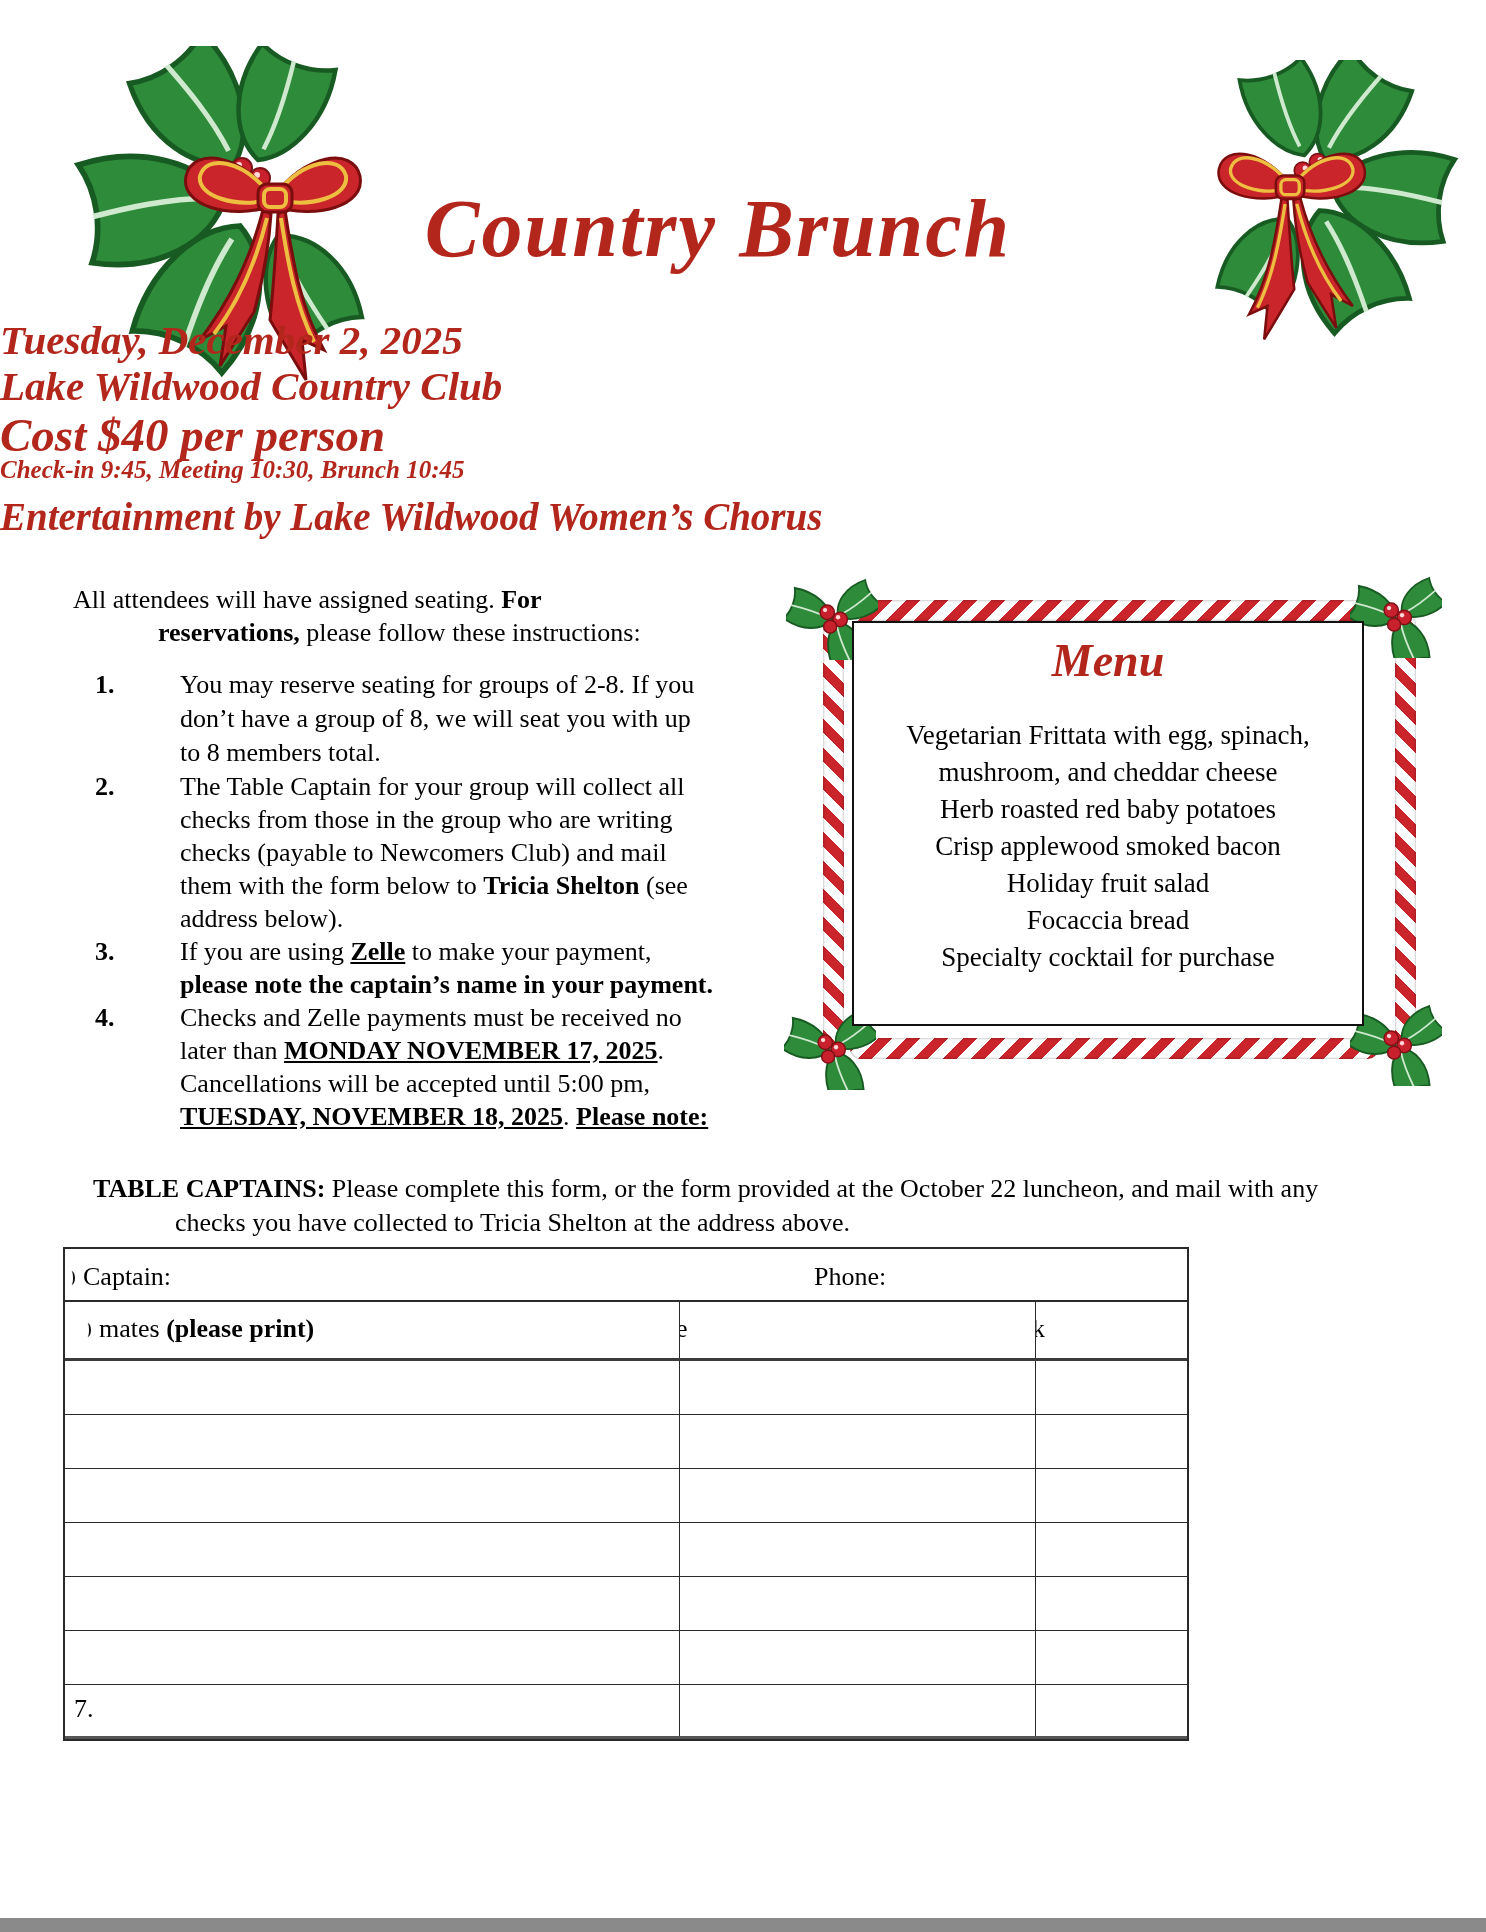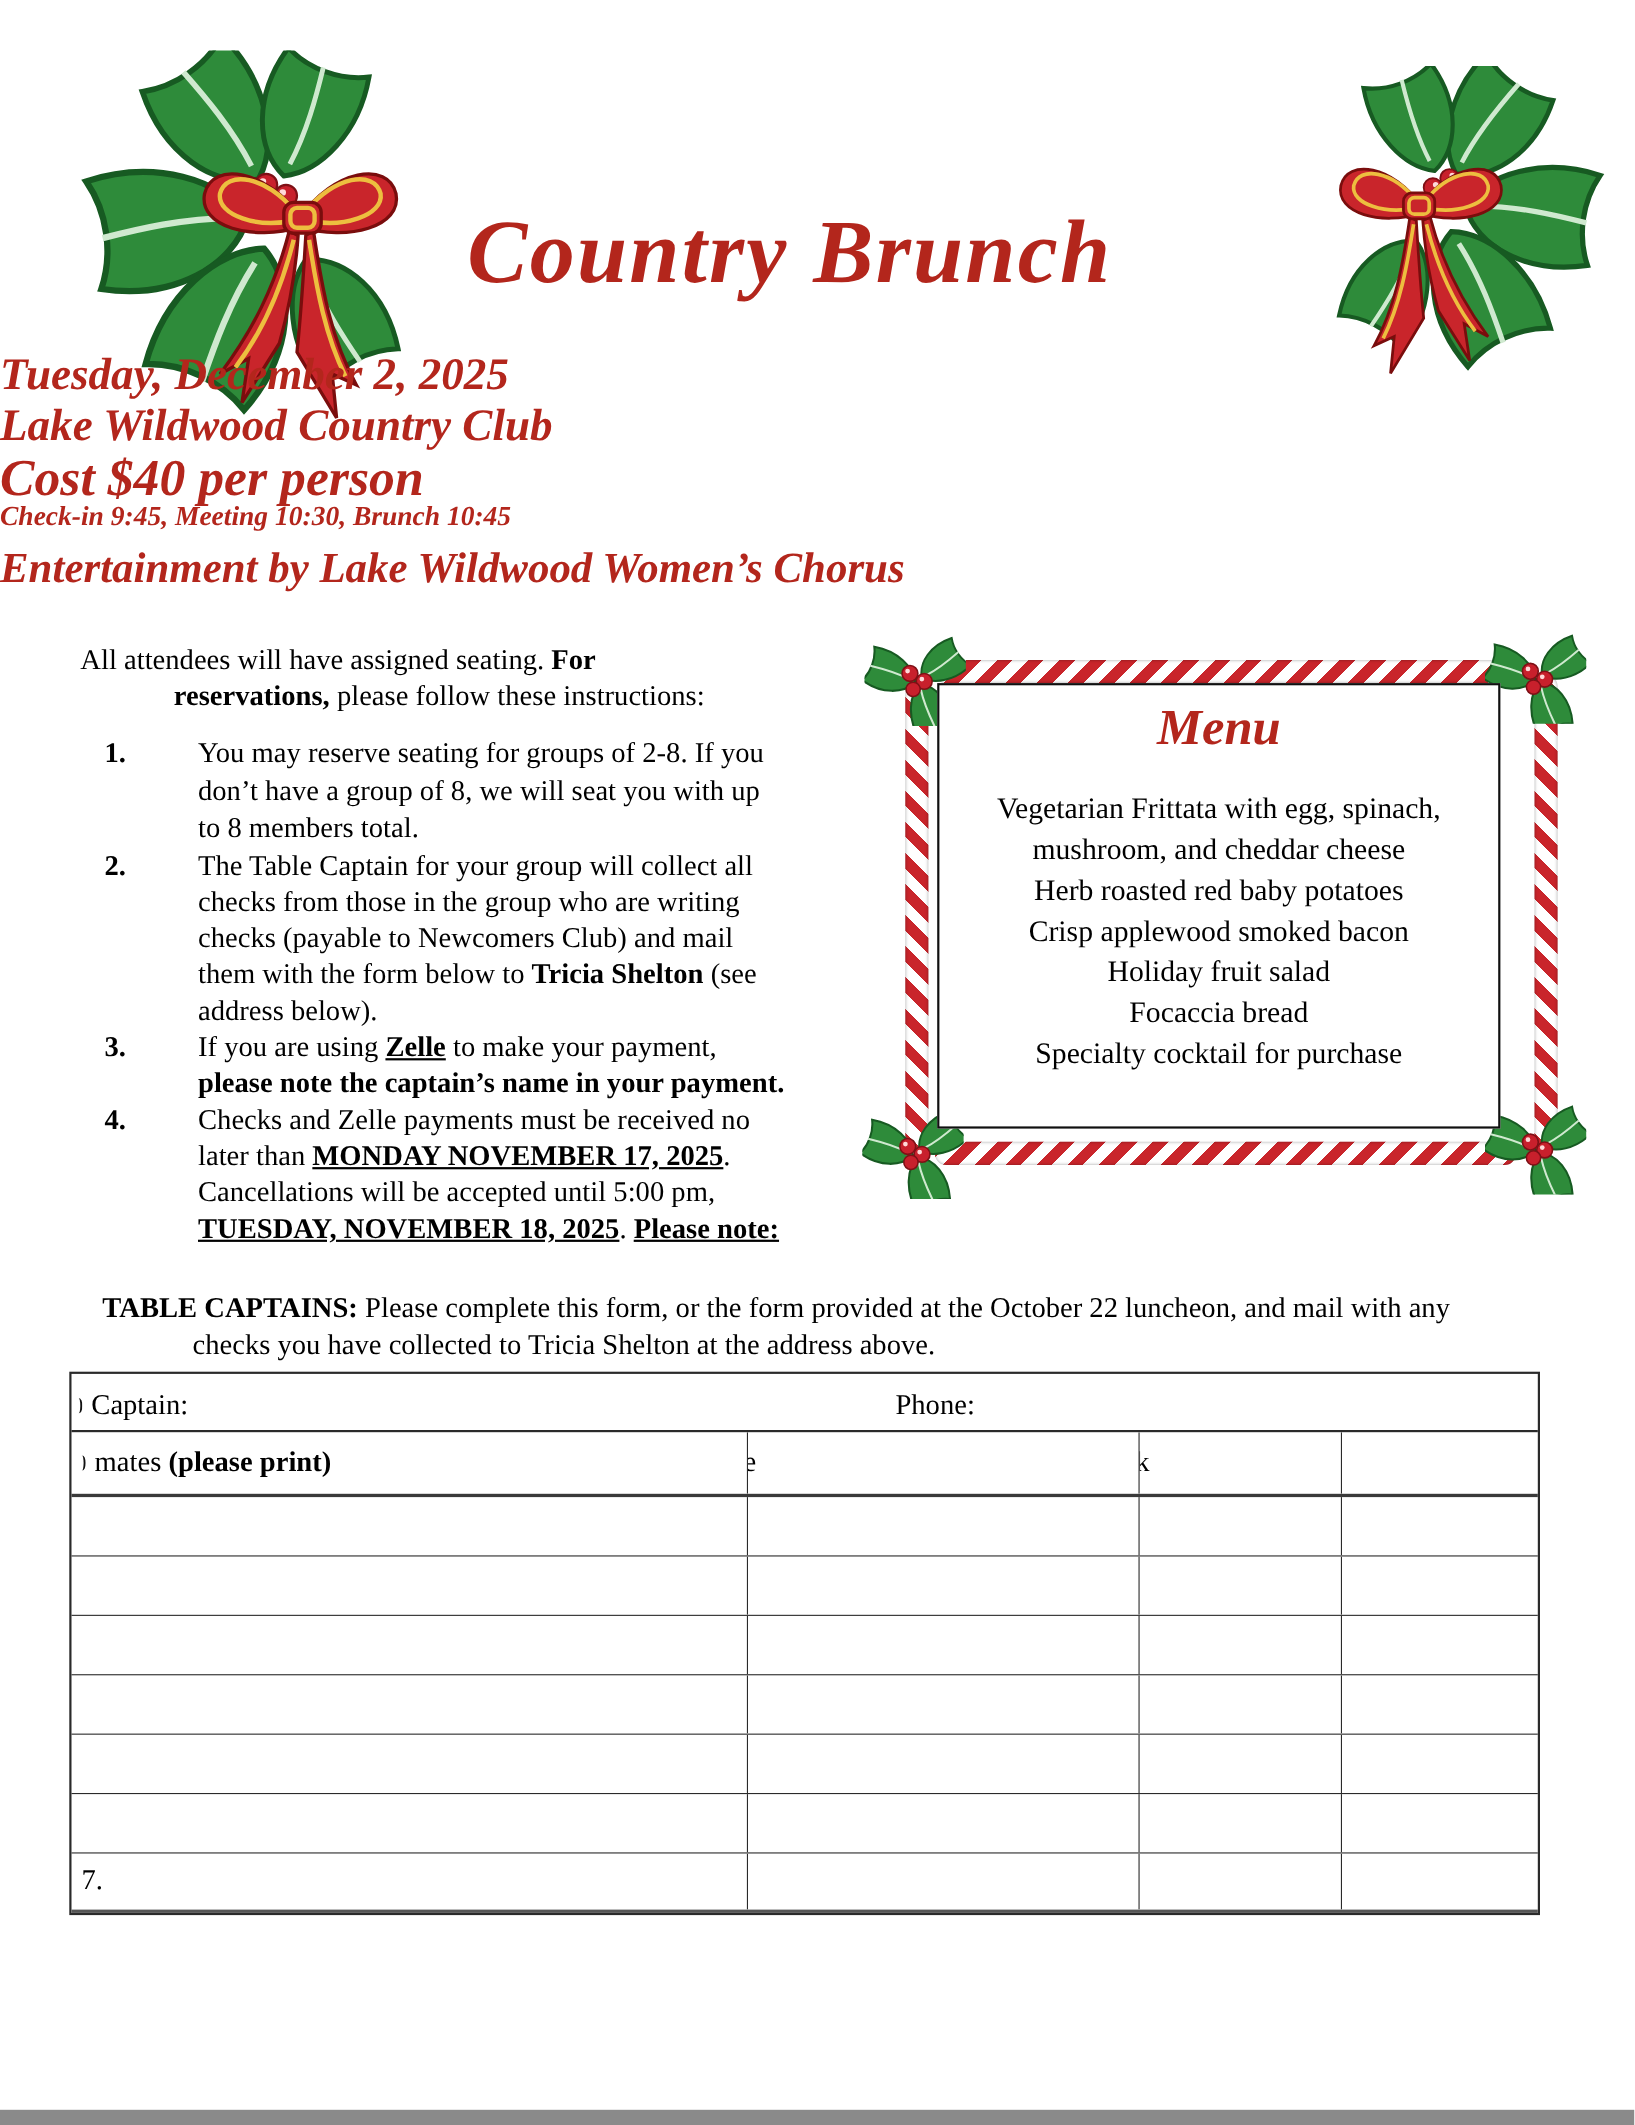--- a/index.html
+++ b/index.html
@@ -29,34 +29,34 @@
   .cane-left{left:25px;top:26px;width:21px;height:428px;}
   .cane-right{left:597px;top:24px;width:21px;height:430px;}
   .corner{position:absolute;width:92px;height:84px;}
   .menu-inner{position:absolute;left:54px;top:31px;width:508px;height:401px;
               border:2px solid #101010;background:#fff;}
   .menu-title{text-align:center;margin-top:12px;font:bold italic 46px/52px "Liberation Serif",serif;
               color:var(--accent);}
   .menu-items{margin-top:30px;}
   .menu-item{text-align:center;font:27px/37px "Liberation Serif",serif;}
   
-  .form-table{position:absolute;left:63px;top:1247px;width:1337px;border:2px solid var(--tborder);
+  .form-table{position:absolute;left:63px;top:1247px;width:1126px;border:2px solid var(--tborder);
               box-sizing:border-box;}
   .t-row{box-sizing:border-box;border-bottom:1px solid var(--tborder);position:relative;overflow:hidden;}
   .t-head1{height:53px;border-bottom:2px solid var(--tborder);}
   .t-head2{height:59px;border-bottom:3px solid #3a3a3a;}
   .t-body{height:54px;display:grid;grid-template-columns:615px 356px 184px auto;}
   .t-head2{display:grid;grid-template-columns:615px 356px 184px auto;}
   .t-row:last-child{border-bottom:3px solid #555;}
   .cell{box-sizing:border-box;border-right:1px solid var(--tborder);overflow:hidden;}
   .cell:last-child{border-right:none;}
   .cell,.t-head1{font:26px/31px "Liberation Serif",serif;}
   .t-head1{padding:12px 0 0 4px;}
   .t-head2 .cell{padding-top:11px;}
-  .c1pad{padding-left:7px;}
+  .c1pad{padding-left:20px;}
   .phone-label{position:absolute;left:749px;top:12px;}
   .frag{display:inline-block;margin-left:-4px;}
   .sliver{display:inline-block;width:4px;height:14px;margin-right:8px;
           border-right:2.5px solid #111;border-radius:0 60% 60% 0/0 50% 50% 0;}
   .row7{padding:8px 0 0 9px;font:26px/31px "Liberation Serif",serif;}
   
   .holly-left{position:absolute;left:60px;top:46px;width:380px;height:404px;}
   .holly-right{position:absolute;left:1152px;top:60px;width:318px;height:338px;transform:scaleX(-1);}
   .leaf-body{fill:var(--holly-green);stroke:var(--holly-dark);stroke-width:3px;}
   .leaf-vein{stroke:#cfe9cf;stroke-width:3px;fill:none;}

